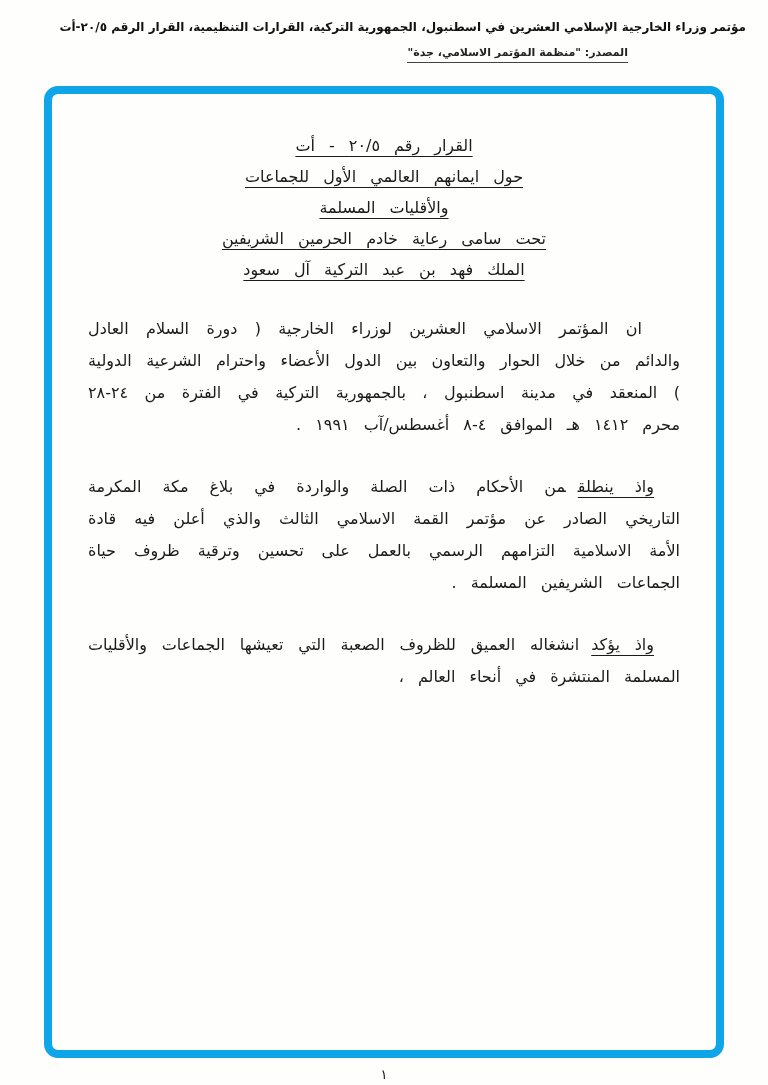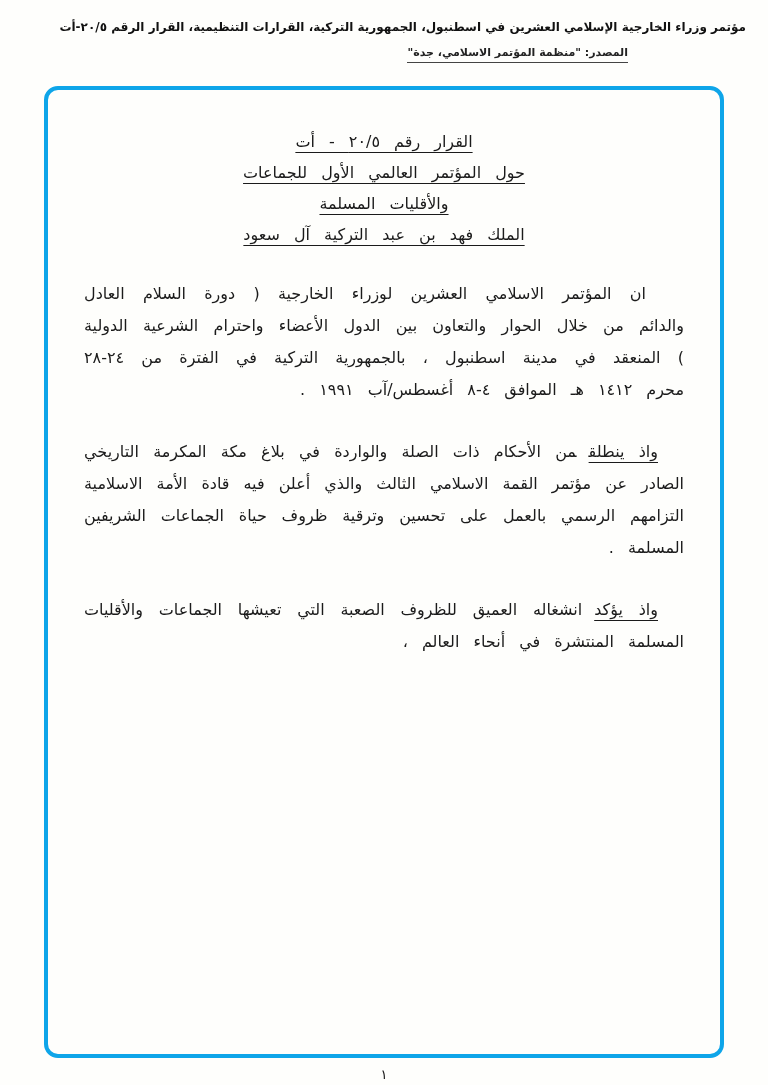--- a/index.html
+++ b/index.html
@@ -45,21 +45,21 @@
     border-bottom: 1px solid #444;
   }
 
   
   .green-frame {
     position: absolute;
     top: 86px;
     left: 44px;
     right: 44px;
     bottom: 27px;
-    border: 4px solid #0ea5e9;
+    border: 8px solid #0ea5e9;
     border-radius: 14px;
     background: #fefefc;
   }
   .content {
     position: absolute;
     top: 0; left: 0; right: 0; bottom: 0;
     padding: 30px 36px 18px 36px;
     overflow: hidden;
     font-size: 16px;
     line-height: 32px;
@@ -116,22 +116,23 @@
     <div class="header-source-row">
       <span class="header-source">المصدر:  "منظمة المؤتمر الاسلامي، جدة"</span>
     </div>
   </header>
 
   <div class="green-frame">
     <div class="content">
 
       <div class="title-block">
         <div class="title-line">القرار رقم ٢٠/٥ - أت</div>
-        <div class="title-line">حول المؤتمر العالمي الأول للجماعات</div>
+        <div class="title-line">حول ايمانهم العالمي الأول للجماعات</div>
         <div class="title-line">والأقليات المسلمة</div>
+        <div class="title-line">تحت سامى رعاية خادم الحرمين الشريفين</div>
         <div class="title-line">الملك فهد بن عبد التركية آل سعود</div>
       </div>
 
       <p class="para">
         <span class="lead"></span><span>ان المؤتمر الاسلامي العشرين لوزراء الخارجية ( دورة السلام العادل والدائم من خلال الحوار والتعاون بين الدول الأعضاء واحترام الشرعية الدولية ) المنعقد في مدينة اسطنبول ، بالجمهورية التركية في الفترة من ٢٤-٢٨ محرم ١٤١٢ هـ الموافق ٤-٨ أغسطس/آب ١٩٩١ .</span>
       </p>
 
 
       <p class="para">
         <span class="lead">واذ ينطلق</span><span>من الأحكام ذات الصلة والواردة في بلاغ مكة المكرمة التاريخي الصادر عن مؤتمر القمة الاسلامي الثالث والذي أعلن فيه قادة الأمة الاسلامية التزامهم الرسمي بالعمل على تحسين وترقية ظروف حياة الجماعات الشريفين المسلمة .</span>

